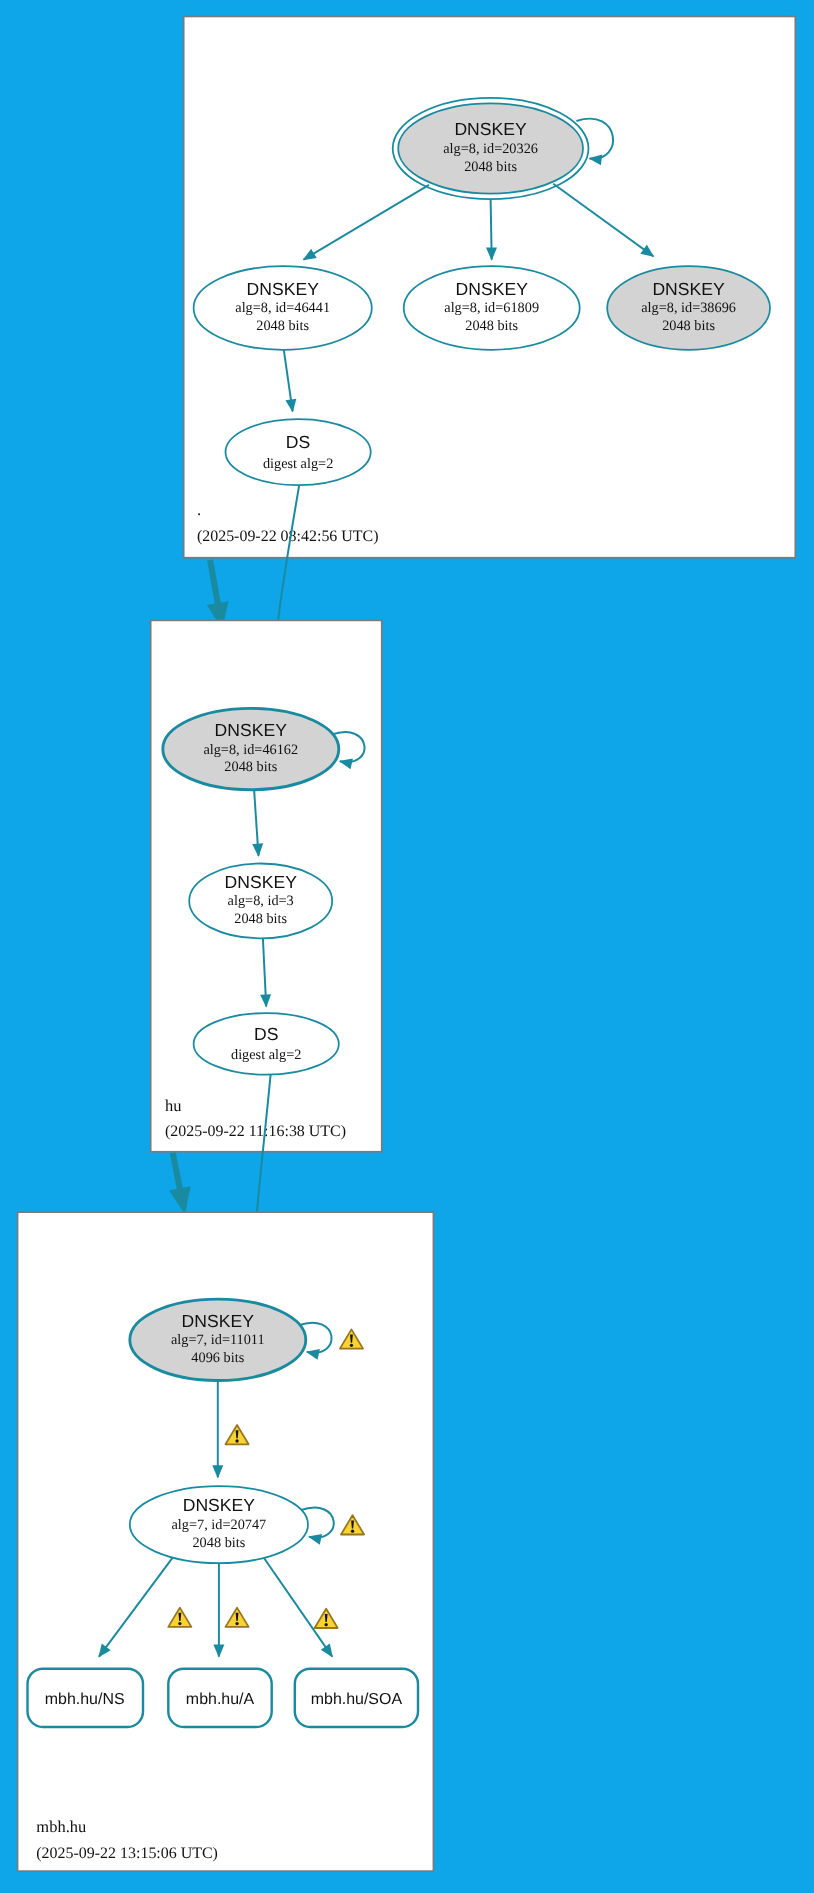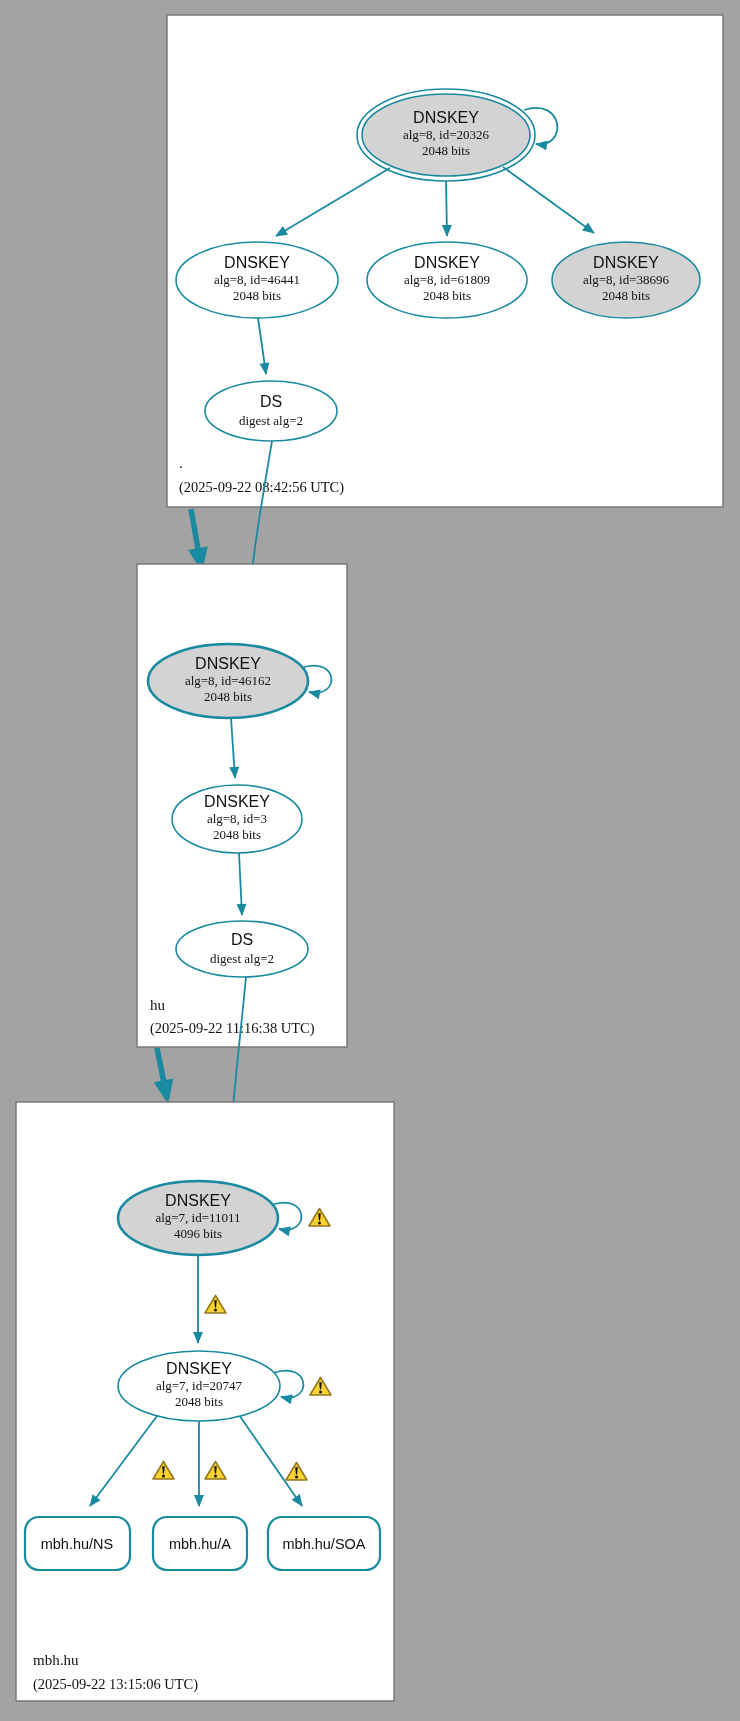--- a/index.html
+++ b/index.html
@@ -1,16 +1,16 @@
 <!DOCTYPE html>
 <html><head>
 <meta charset="utf-8">
 <style>
   html,body{margin:0;padding:0;background:#ffffff;}
-  .stage{width:740px;height:1721px;position:relative;background:#a3a3a3;}
+  .stage{width:740px;height:1721px;position:relative;background:#0ea5e9;}
   .zone-box{fill:#ffffff;stroke:#7a7a7a;stroke-width:1.5;}
   .edge{stroke:#1a8aa0;stroke-width:1.8;fill:none;}
   .edge-thick{stroke:#1a8aa0;stroke-width:5.5;fill:none;}
   .ellipse-white{fill:#ffffff;stroke:#1a8aa0;stroke-width:1.6;}
   .ellipse-gray{fill:#d3d3d3;stroke:#1a8aa0;stroke-width:1.6;}
   .ksk{stroke-width:2.6;}
   .ring{fill:none;stroke:#1a8aa0;stroke-width:1.6;}
   .leaf-box{fill:#ffffff;stroke:#1a8aa0;stroke-width:2.2;}
   .node-title{font:16px "Liberation Sans", sans-serif;fill:#111;text-anchor:middle;}
   .node-detail{font:13px "Liberation Serif", serif;fill:#111;text-anchor:middle;}

